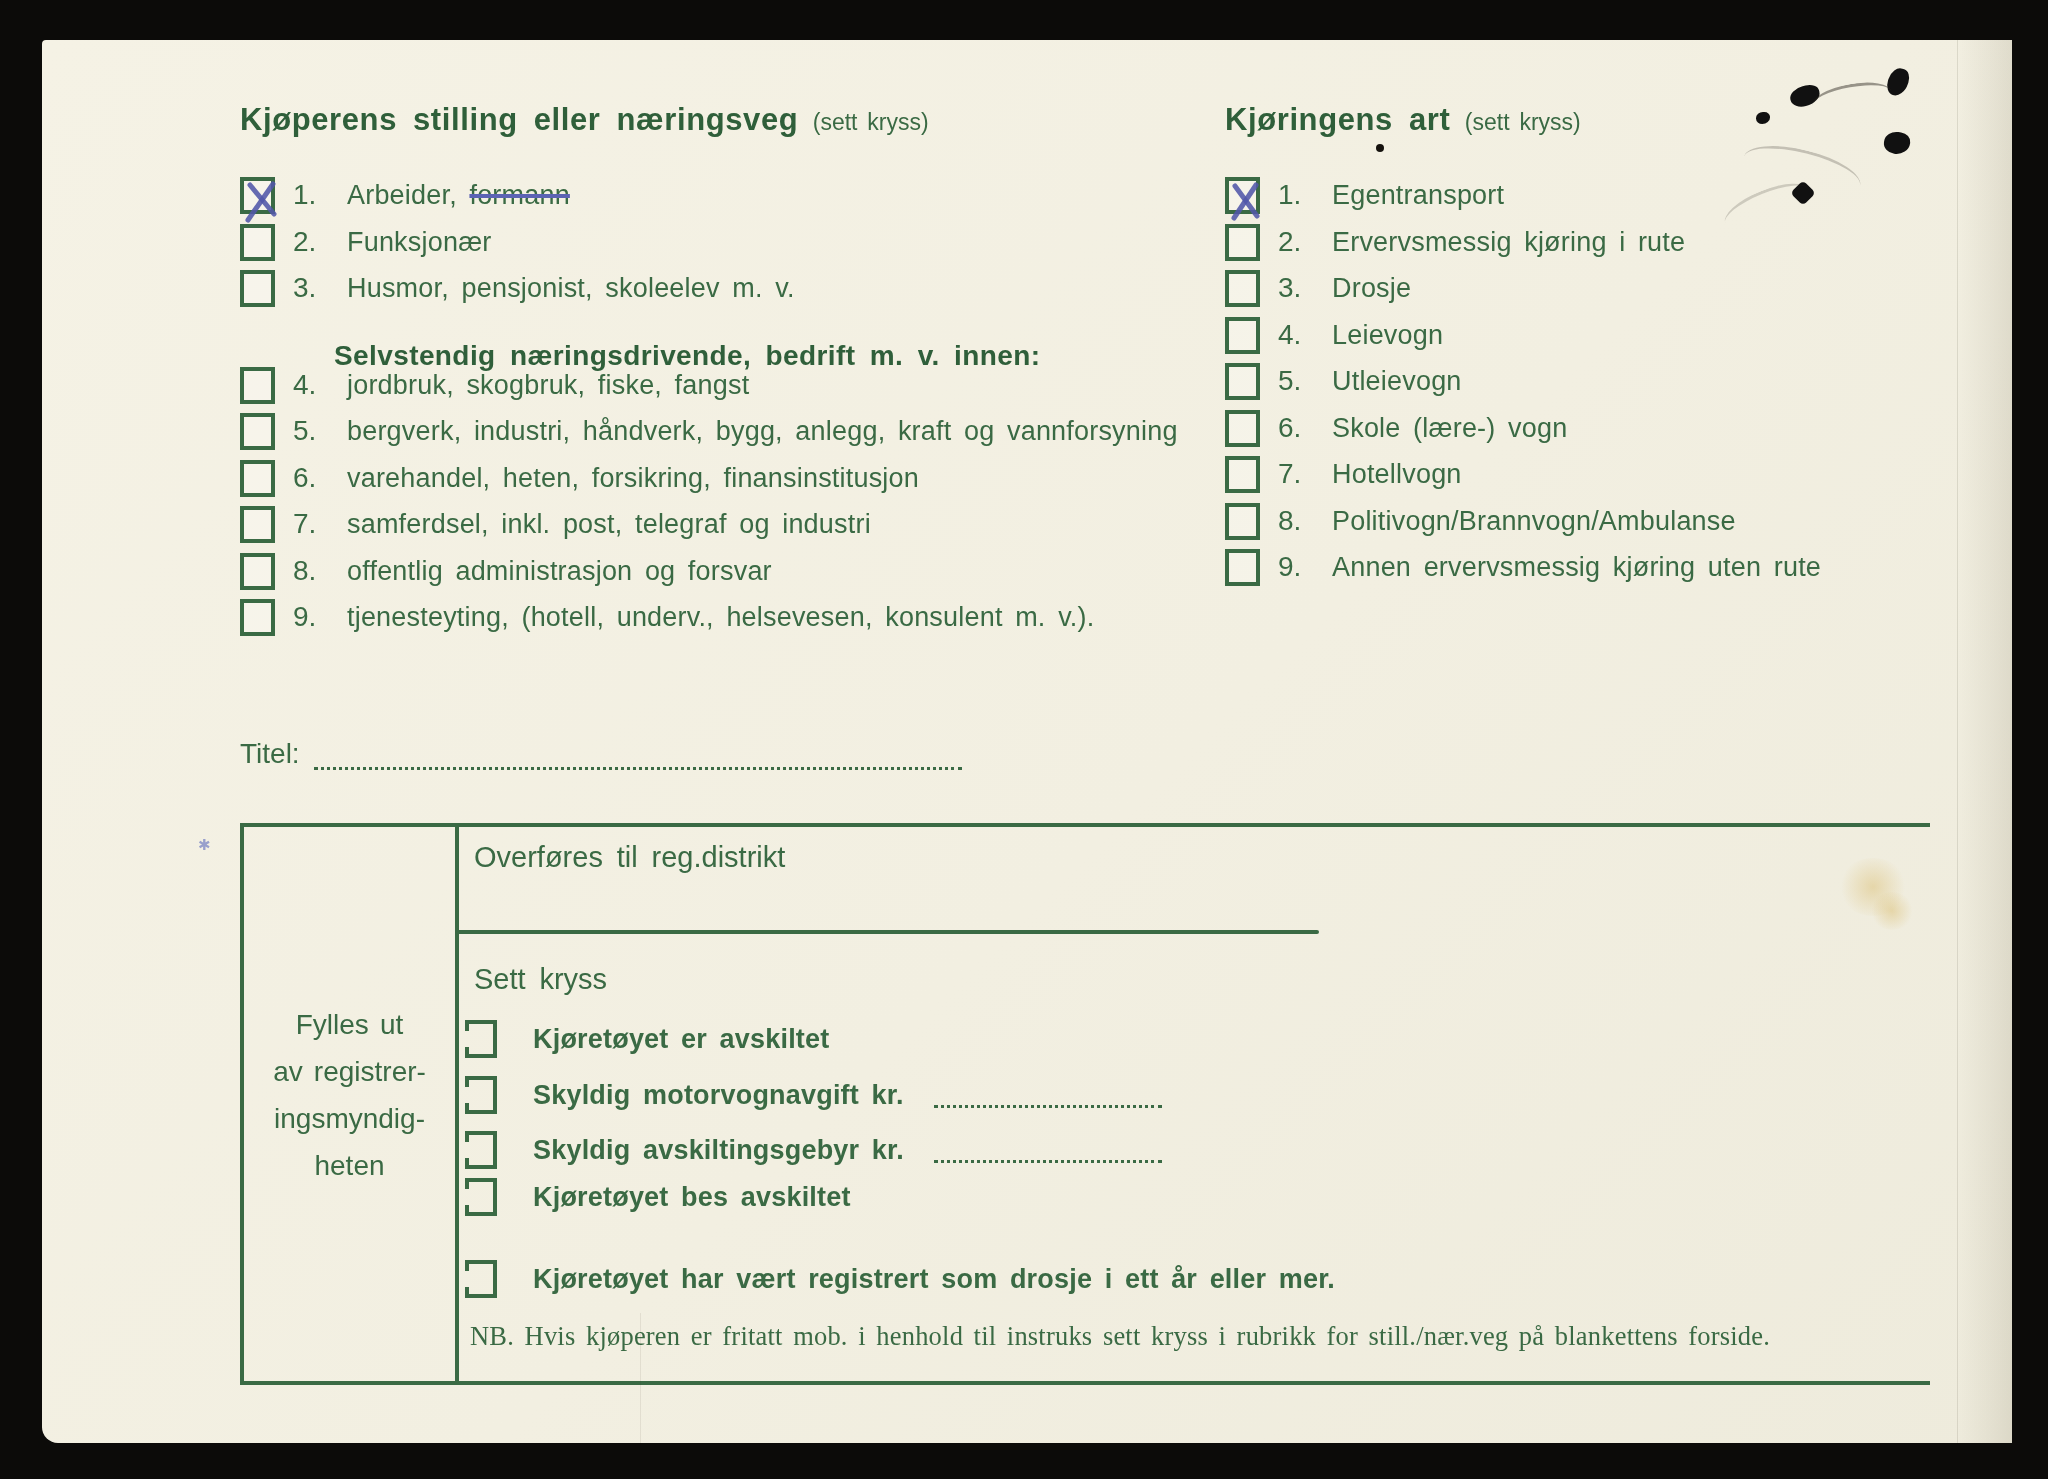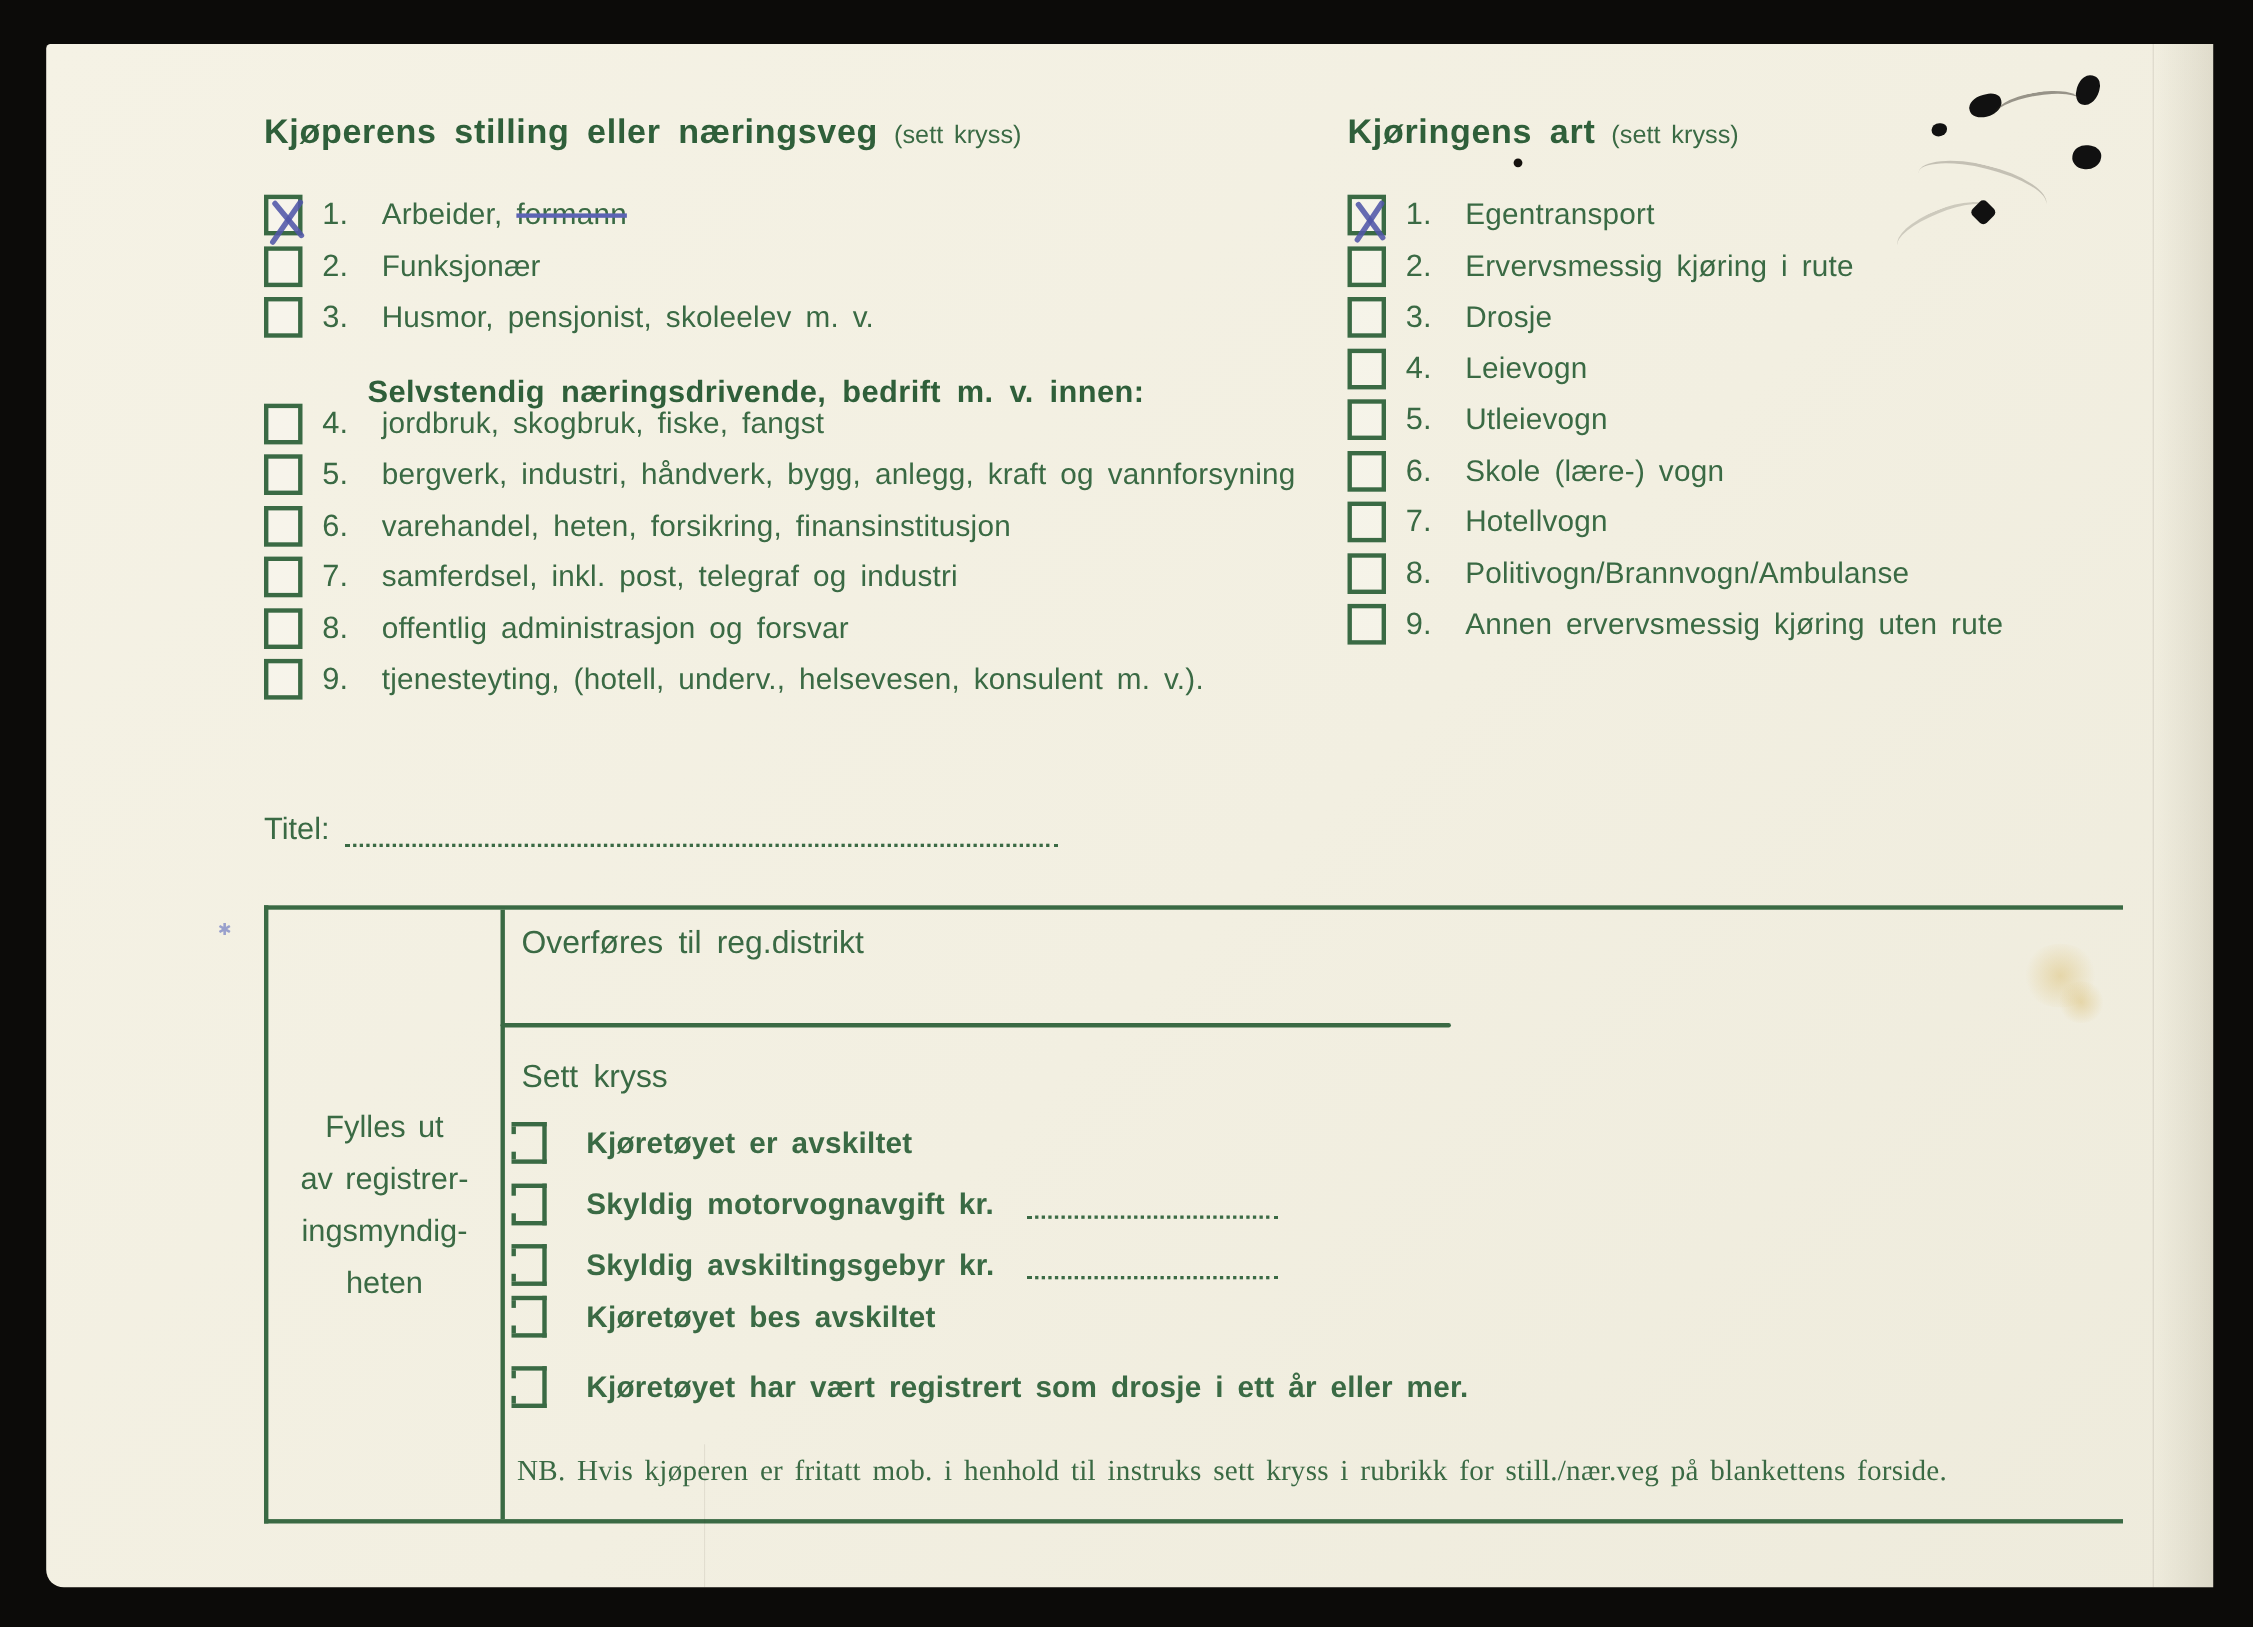--- a/index.html
+++ b/index.html
@@ -237,21 +237,21 @@
       <span class="bracket"></span>
       <span class="lbl">Kjøretøyet bes avskiltet</span>
     </div>
 
     <div class="office-row" style="top:303px;">
       <span class="bracket"></span>
       <span class="lbl">Skyldig avskiltingsgebyr kr.</span>
       <span class="leader" style="width:228px;margin-left:-6px;"></span>
     </div>
 
-    <div class="office-row" style="top:414px;text-align:center;">
+    <div class="office-row" style="top:432px;text-align:center;">
       <span class="bracket"></span>
       <span class="lbl">Kjøretøyet har vært registrert som drosje i ett år eller mer.</span>
     </div>
 
     <div class="nb-note">NB. Hvis kjøperen er fritatt mob. i henhold til instruks sett kryss i rubrikk for still./nær.veg på blankettens forside.</div>
   </div>
 
   <span class="blue-mark" style="left:156px;top:796px;">✱</span>
   <div class="dot" style="left:1334px;top:104px;width:8px;height:8px;"></div>
 

